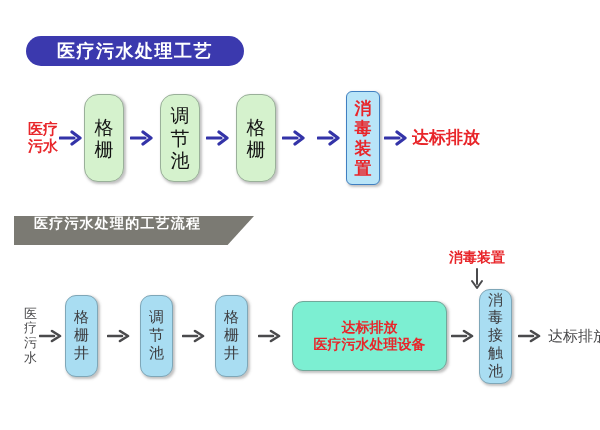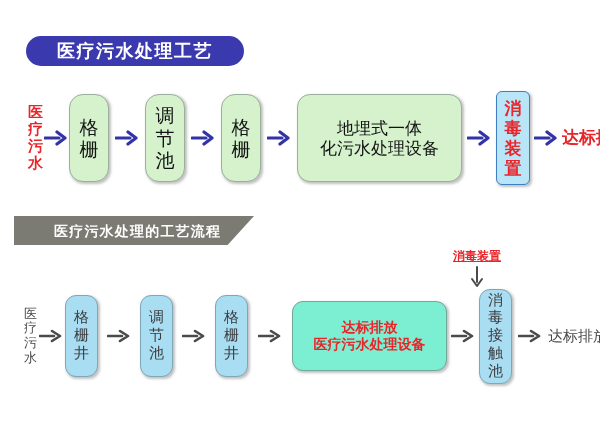--- a/index.html
+++ b/index.html
@@ -41,23 +41,23 @@
   
   .banner {
     position: absolute;
     left: 14px;
     top: 216px;
     width: 240px;
     height: 29px;
     background: #7b7a73;
     clip-path: polygon(0 0, 100% 0, 89% 100%, 0 100%);
     display: flex;
-    align-items: center;
+    align-items: flex-start;
     box-sizing: border-box;
-    padding-left: 40px;
+    padding-left: 20px;
   }
   .banner-text {
     color: #ffffff;
     font-size: 14px;
     font-weight: bold;
     letter-spacing: 1.2px;
     line-height: 1;
     white-space: nowrap;
   }
 
@@ -185,25 +185,24 @@
   
   .callout {
     position: absolute;
     left: 429px;
     top: 250px;
     width: 96px;
     text-align: center;
   }
   .callout-text {
     color: #e8262a;
-    font-size: 12px;
+    font-size: 14px;
     font-weight: bold;
     line-height: 1;
     white-space: nowrap;
-    text-decoration: underline;
   }
   .callout-arrow {
     margin-top: 4px;
     display: flex;
     justify-content: center;
   }
   .callout-arrow svg { display: block; }
 </style>
 </head>
 <body>
@@ -250,24 +249,20 @@
     <span class="node-text">格
 栅</span>
   </div>
 
   <div class="arrow" style="width:36px">
     <svg width="24" height="18" viewBox="0 0 24 18">
         <path d="M1 9 H15 M13 3 L21 9 L13 15" fill="none" stroke="#3333a8" stroke-width="3.2" stroke-linecap="round" stroke-linejoin="round"></path>
       </svg>
   </div>
 
-  <div class="node green" id="node-main-1">
-    <span class="node-text">地埋式一体
-化污水处理设备</span>
-  </div>
 
   <div class="arrow" style="width:34px">
     <svg width="24" height="18" viewBox="0 0 24 18">
         <path d="M1 9 H15 M13 3 L21 9 L13 15" fill="none" stroke="#3333a8" stroke-width="3.2" stroke-linecap="round" stroke-linejoin="round"></path>
       </svg>
   </div>
 
   <div class="node" id="node-disinfect-1">
     <span class="node-text">消
 毒

